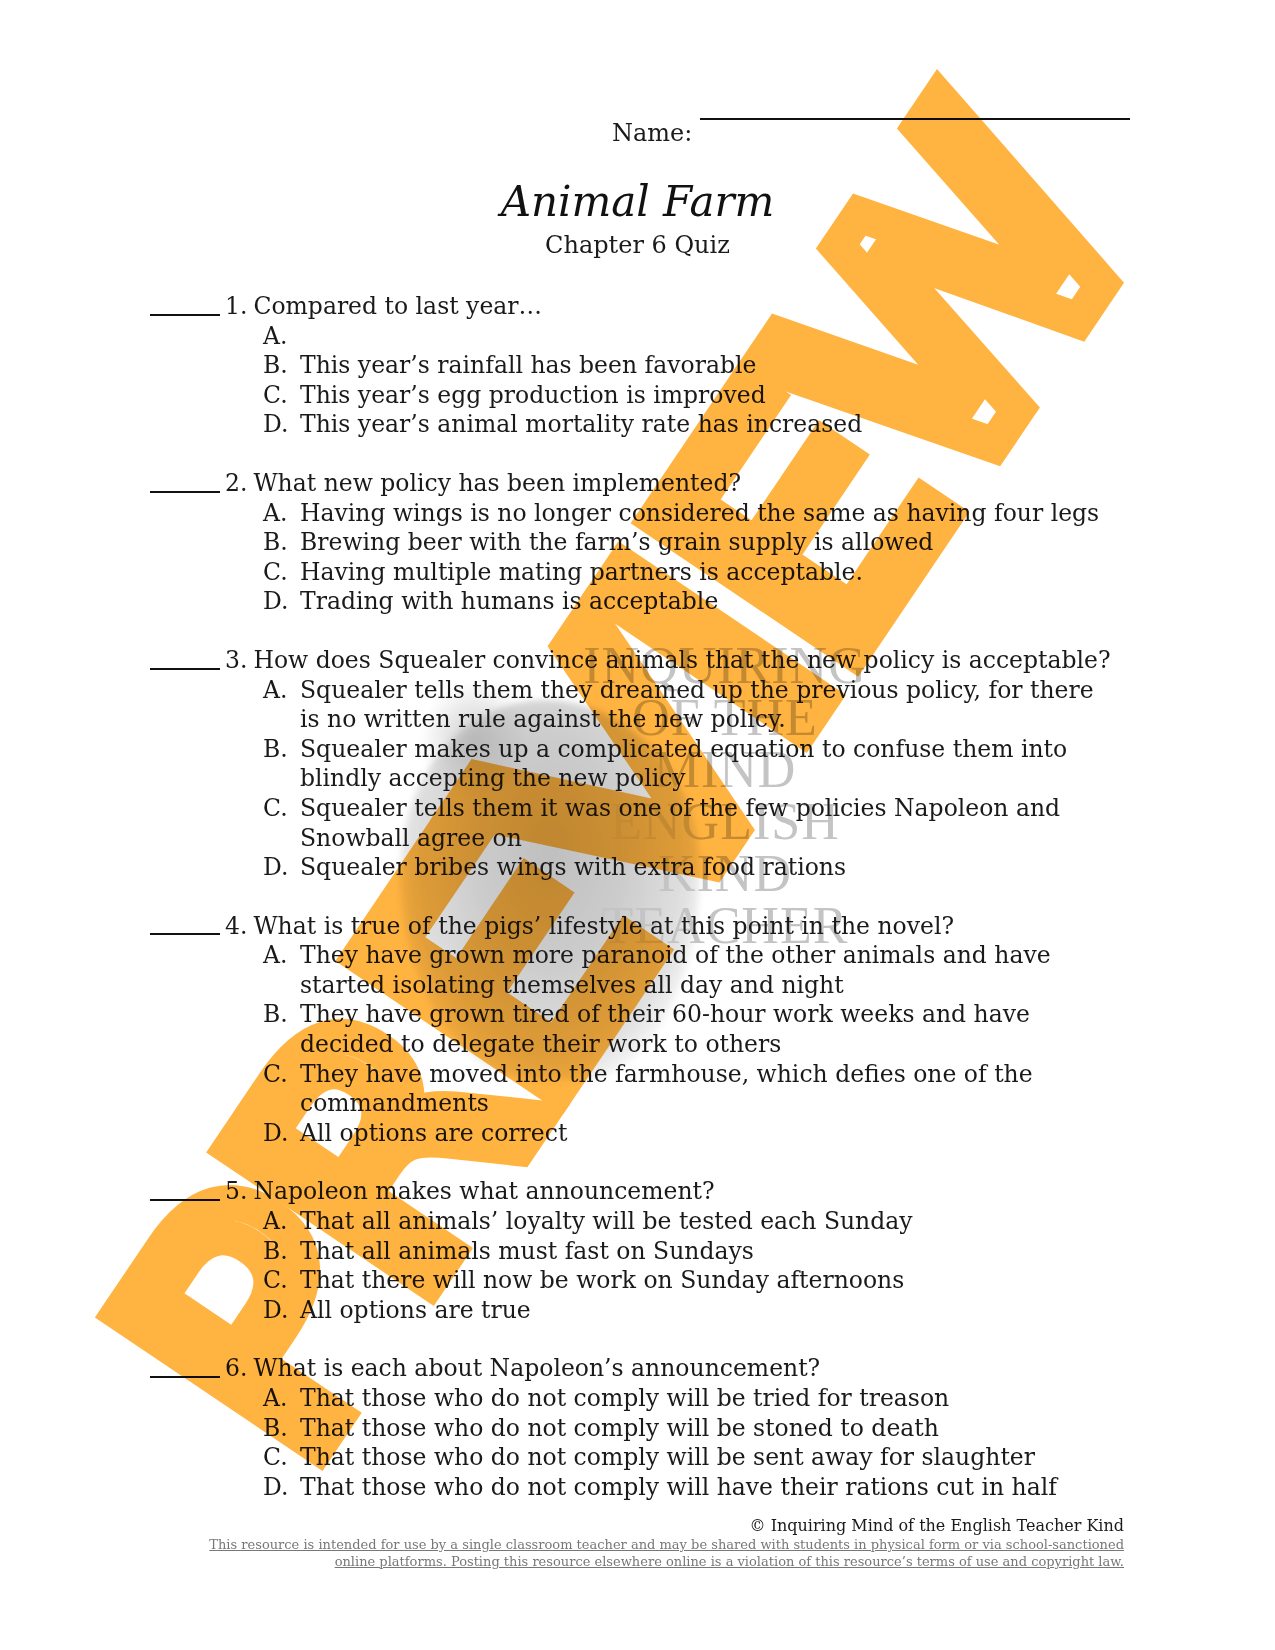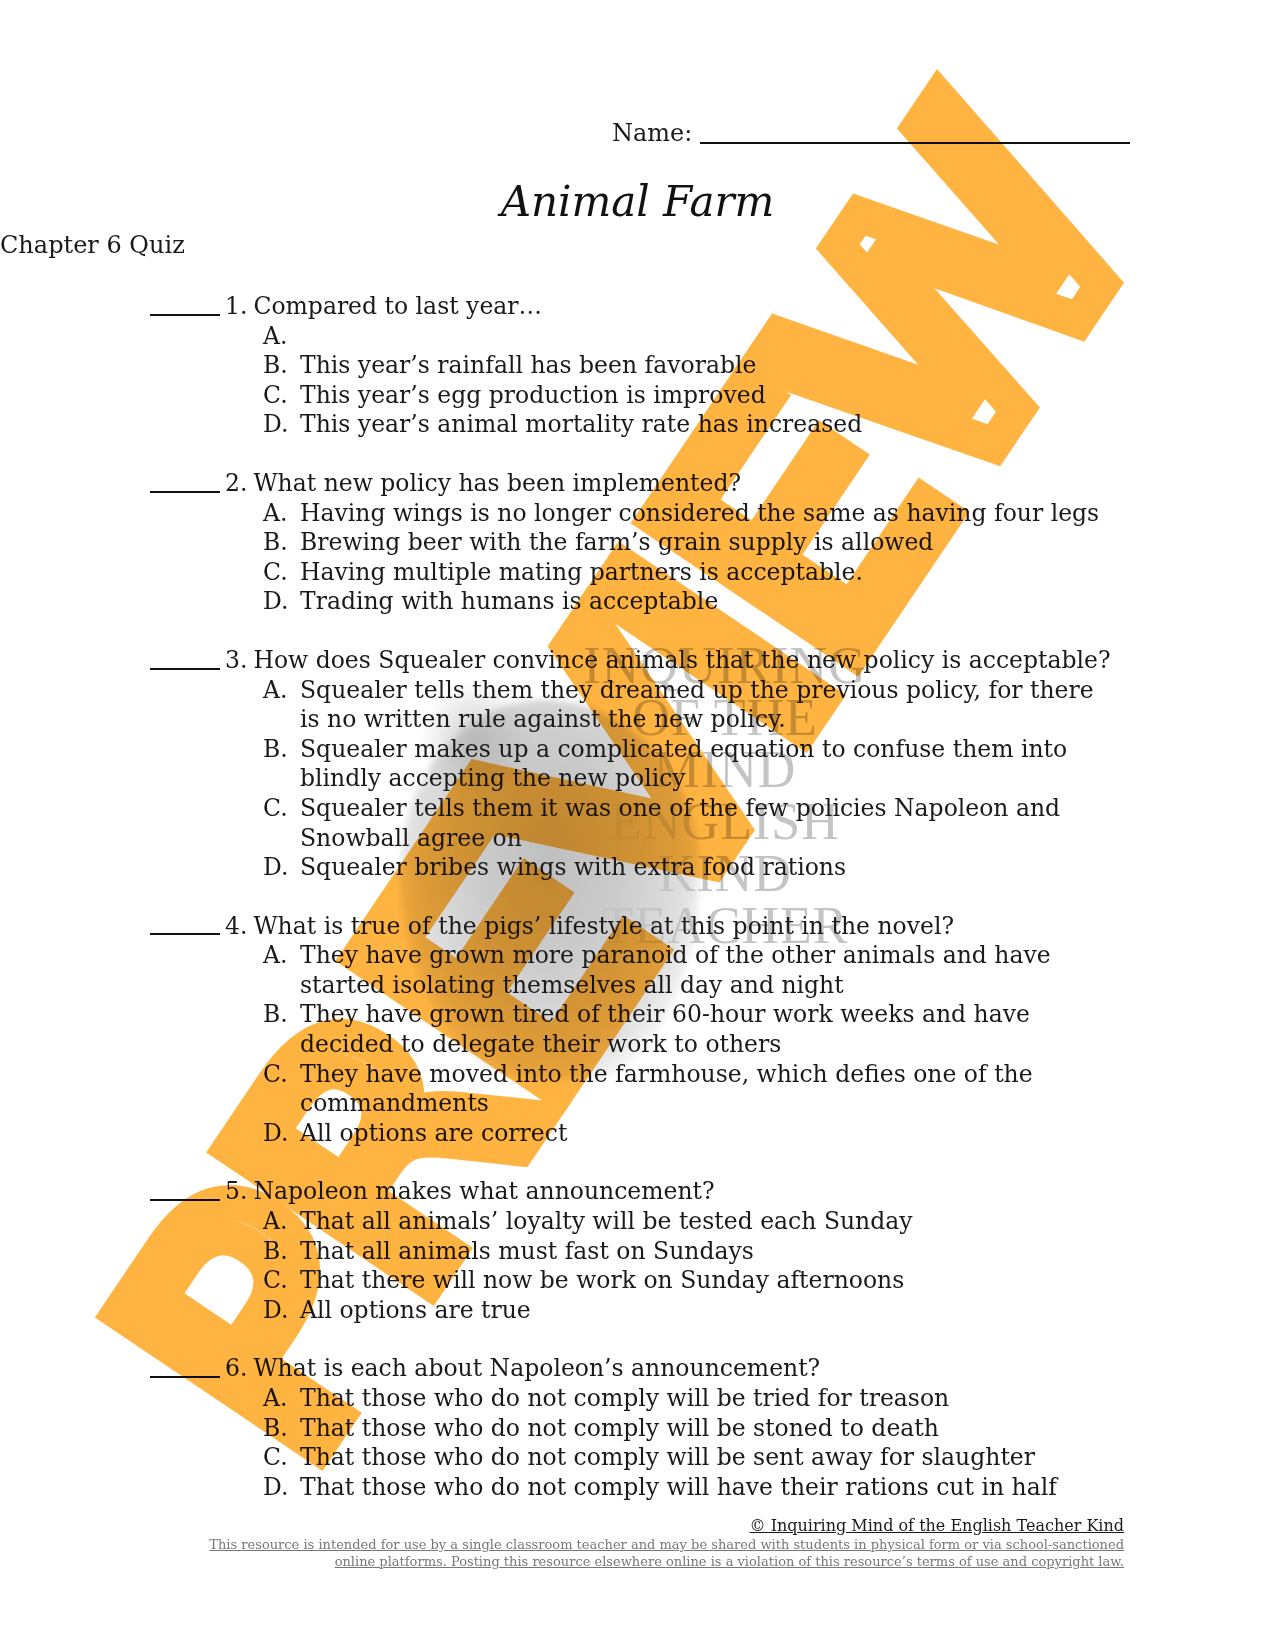--- a/index.html
+++ b/index.html
@@ -77,21 +77,21 @@
       z-index: 2;
     }
 
     .name-row {
       position: absolute;
       left: 612px;
       top: 118px;
       font-size: 24px;
       line-height: 30px;
       display: flex;
-      align-items: flex-end;
+      align-items: flex-start;
     }
     .name-line {
       display: inline-block;
       width: 430px;
       height: 0;
       border-bottom: 2.5px solid #111;
       margin-left: 8px;
       margin-bottom: 4px;
     }
 
@@ -105,20 +105,21 @@
       font-weight: normal;
       font-style: italic;
       line-height: 52px;
       color: #111;
     }
     .subtitle {
       position: absolute;
       left: 0;
       width: 1275px;
       top: 230px;
+      text-align: center;
       font-size: 24px;
       line-height: 30px;
       color: #1a1a1a;
     }
 
     .questions {
       position: absolute;
       left: 150px;
       top: 292px;
       width: 980px;
@@ -166,21 +167,20 @@
       position: absolute;
       right: 151px;
       top: 1516px;
       text-align: right;
       width: 980px;
     }
     .copyright {
       font-size: 16px;
       line-height: 20px;
       color: #1a1a1a;
-      text-decoration: underline;
     }
     .terms {
       font-size: 13px;
       line-height: 17px;
       color: #777777;
       text-decoration: underline;
     }
 
     
     .stamp {

